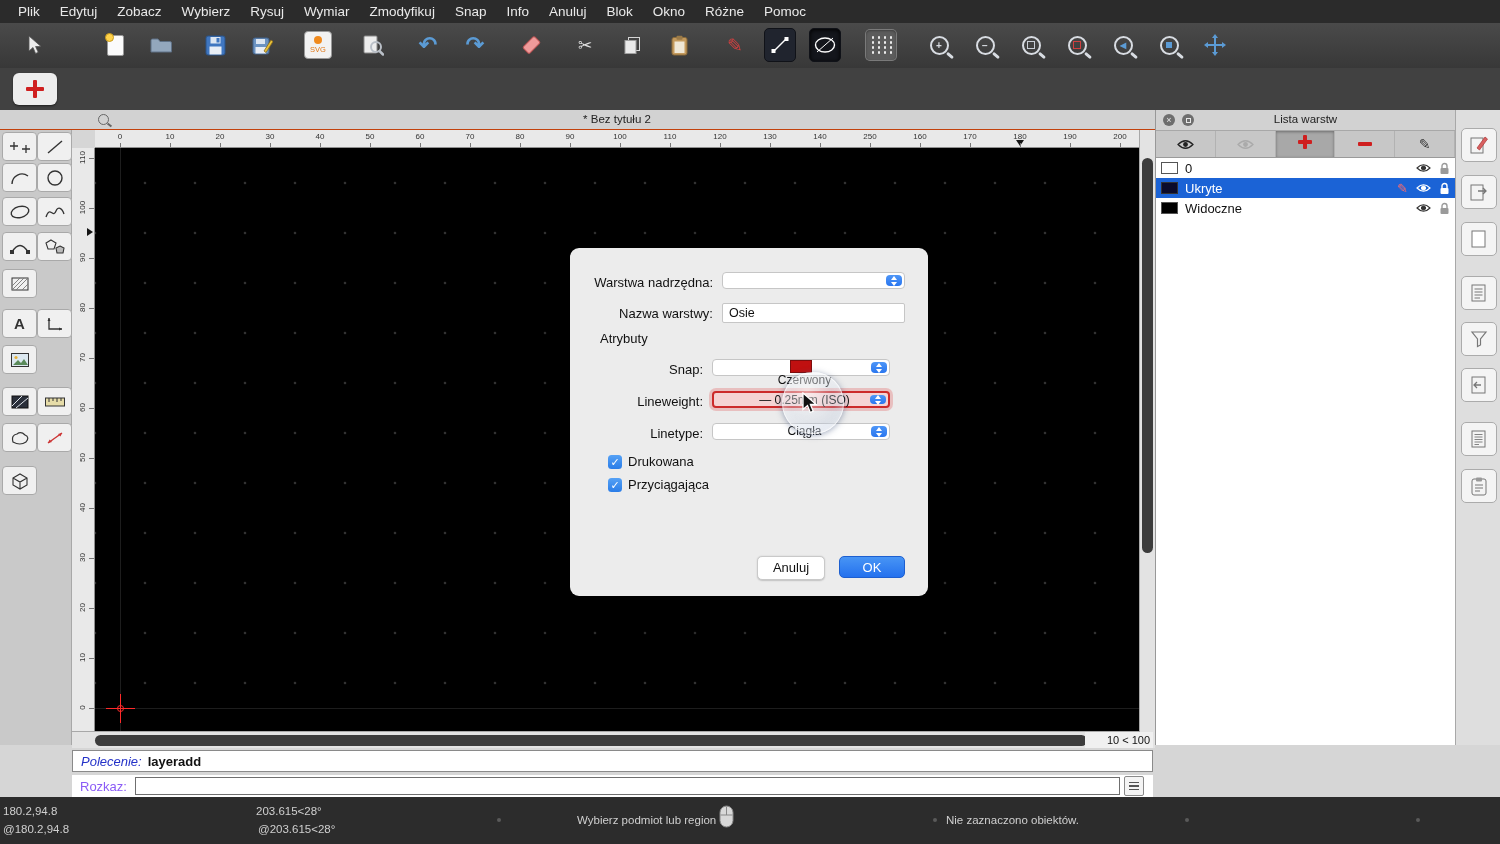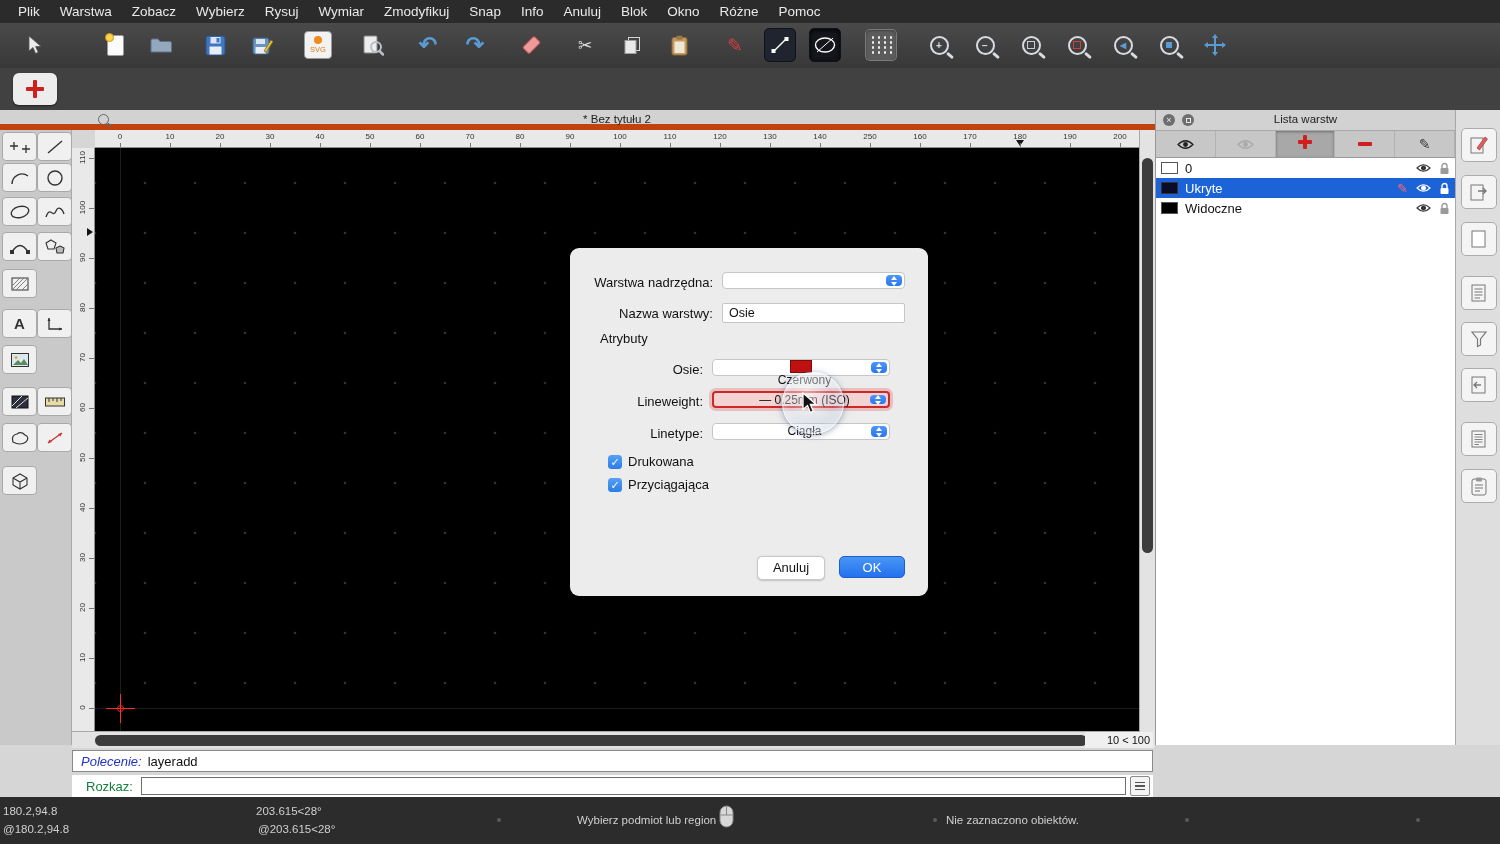--- a/index.html
+++ b/index.html
@@ -42,21 +42,21 @@
   .cross::after{content:"";position:absolute;left:7px;top:0;width:4px;height:18px;background:#cf1f1f;border-radius:1px;}
   .cross.small,.cross.small::before{width:14px;}
   .cross.small::before{top:5px;height:4px;}
   .cross.small::after{left:5px;height:14px;width:4px;}
   .hbar{width:14px;height:4px;background:#cf1f1f;border-radius:1px;}
   .secondary-toolbar{position:absolute;top:68px;left:0;width:1500px;height:42px;background:#414141;border-bottom:1px solid #282828;}
   .addlayer-btn{position:absolute;left:13px;top:5px;width:44px;height:32px;background:#ededed;border-radius:6px;
         box-shadow:0 1px 2px rgba(0,0,0,.5);display:flex;align-items:center;justify-content:center;}
   
   .workspace{position:absolute;top:110px;left:0;width:1500px;height:687px;background:#d6d6d6;}
-  .tab-bar{position:absolute;left:0;top:0;width:1155px;height:20px;background:#d2d2d2;border-bottom:6px solid #c2410c;box-sizing:border-box;}
+  .tab-bar{position:absolute;left:0;top:0;width:1155px;height:20px;background:#d2d2d2;border-bottom:1px solid #c2410c;box-sizing:border-box;}
   .tab-title{position:absolute;left:95px;width:1044px;top:3px;text-align:center;font-size:11.5px;color:#222;}
   .minimag{position:absolute;left:98px;top:4px;width:9px;height:9px;border:1.5px solid #666;border-radius:50%;}
   .minimag::after{content:"";position:absolute;width:5px;height:2px;background:#666;right:-4px;bottom:-2px;transform:rotate(40deg);}
   
   .left-palette{position:absolute;left:0;top:20px;width:72px;height:615px;background:#c9c9c9;border-right:1px solid #a8a8a8;box-sizing:border-box;}
   .pbtn{position:absolute;width:33px;height:27px;background:#f0f0f0;border:1px solid #a9a9a9;border-radius:4px;
         display:flex;align-items:center;justify-content:center;color:#333;}
   .pbtn svg{display:block;}
   
   .h-ruler{position:absolute;left:95px;top:20px;width:1044px;height:18px;background:#e9e9e9;border-bottom:1px solid #8f8f8f;box-sizing:border-box;}
@@ -108,24 +108,24 @@
   .lockc{color:#9a9a9a;}
   .penred{color:#ff6b6b;font-size:13px;}
   
   .right-strip{position:absolute;left:1455px;top:0;width:45px;height:635px;background:#dedede;border-left:1px solid #a8a8a8;box-sizing:border-box;}
   .dockbtn{position:absolute;left:5px;width:34px;height:32px;background:#f4f4f4;border:1px solid #ababab;border-radius:5px;
         display:flex;align-items:center;justify-content:center;color:#555;}
   
   .cmd-history{position:absolute;left:72px;top:640px;width:1081px;height:22px;background:#fff;border:1px solid #8a8a8a;
         box-sizing:border-box;display:flex;align-items:center;padding-left:8px;font-size:13px;}
   .cmd-prompt{color:#2432c8;font-style:italic;}
-  .cmd-value{color:#111;margin-left:6px;}
+  .cmd-value{color:#111;margin-left:6px;font-weight:bold;}
   .cmd-input-row{position:absolute;left:72px;top:665px;width:1081px;height:22px;background:#fff;box-sizing:border-box;
         display:flex;align-items:center;font-size:13px;}
-  .cmd-label{margin-left:14px;color:#15803d;white-space:nowrap;}
+  .cmd-label{margin-left:8px;color:#8b5cf6;white-space:nowrap;}
   .cmd-input{margin-left:8px;width:985px;height:18px;border:1px solid #6f6f6f;background:#fff;font-size:13px;
         font-family:"Liberation Sans",sans-serif;padding:0 4px;box-sizing:border-box;}
   .cmd-btn{margin-left:4px;width:18px;height:18px;border:1px solid #8a8a8a;background:#f4f4f4;border-radius:2px;
         display:flex;flex-direction:column;align-items:center;justify-content:center;gap:2px;}
   .cmd-btn i{display:block;width:10px;height:1.5px;background:#555;}
   
   .status-bar{position:absolute;left:0;top:797px;width:1500px;height:47px;background:#2c2c2c;color:#cfcfcf;font-size:11.5px;}
   .sb-line{position:absolute;white-space:nowrap;}
   .sb-dot{position:absolute;top:21px;width:4px;height:4px;border-radius:50%;background:#5a5a5a;}
   
@@ -154,21 +154,21 @@
         border:1px solid rgba(255,255,255,.75);box-shadow:0 1px 6px rgba(60,80,120,.5),inset 0 0 12px rgba(255,255,255,.55);}
   .cursor-arrow{position:absolute;left:801px;top:392px;z-index:61;}
 </style>
 </head>
 <body>
 
 <div id="app">
 
   <div class="menu-bar">
       <span class="menu-item">Plik</span>
-      <span class="menu-item">Warstwa</span>
+      <span class="menu-item">Edytuj</span>
       <span class="menu-item">Zobacz</span>
       <span class="menu-item">Wybierz</span>
       <span class="menu-item">Rysuj</span>
       <span class="menu-item">Wymiar</span>
       <span class="menu-item">Zmodyfikuj</span>
       <span class="menu-item">Snap</span>
       <span class="menu-item">Info</span>
       <span class="menu-item">Anuluj</span>
       <span class="menu-item">Blok</span>
       <span class="menu-item">Okno</span>
@@ -695,21 +695,21 @@
         </span>
     </div>
 
     <div class="dlabel" style="left:3px;top:58px;width:140px">Nazwa warstwy:</div>
     <div class="tinput" style="left:152px;top:55px;width:183px">
       <span>Osie</span>
     </div>
 
     <div class="dlabel" style="left:30px;top:83px;width:100px;text-align:left">Atrybuty</div>
 
-    <div class="dlabel" style="left:3px;top:114px;width:130px">Osie:</div>
+    <div class="dlabel" style="left:3px;top:114px;width:130px">Snap:</div>
     <div class="combo" style="left:142px;top:111px;width:178px">
       <span class="cswatch"></span>
       <span>Czerwony</span>
       <span class="stepper">
           <span class="up"></span>
           <span class="dn"></span>
         </span>
     </div>
 
     <div class="dlabel" style="left:3px;top:146px;width:130px">Lineweight:</div>

